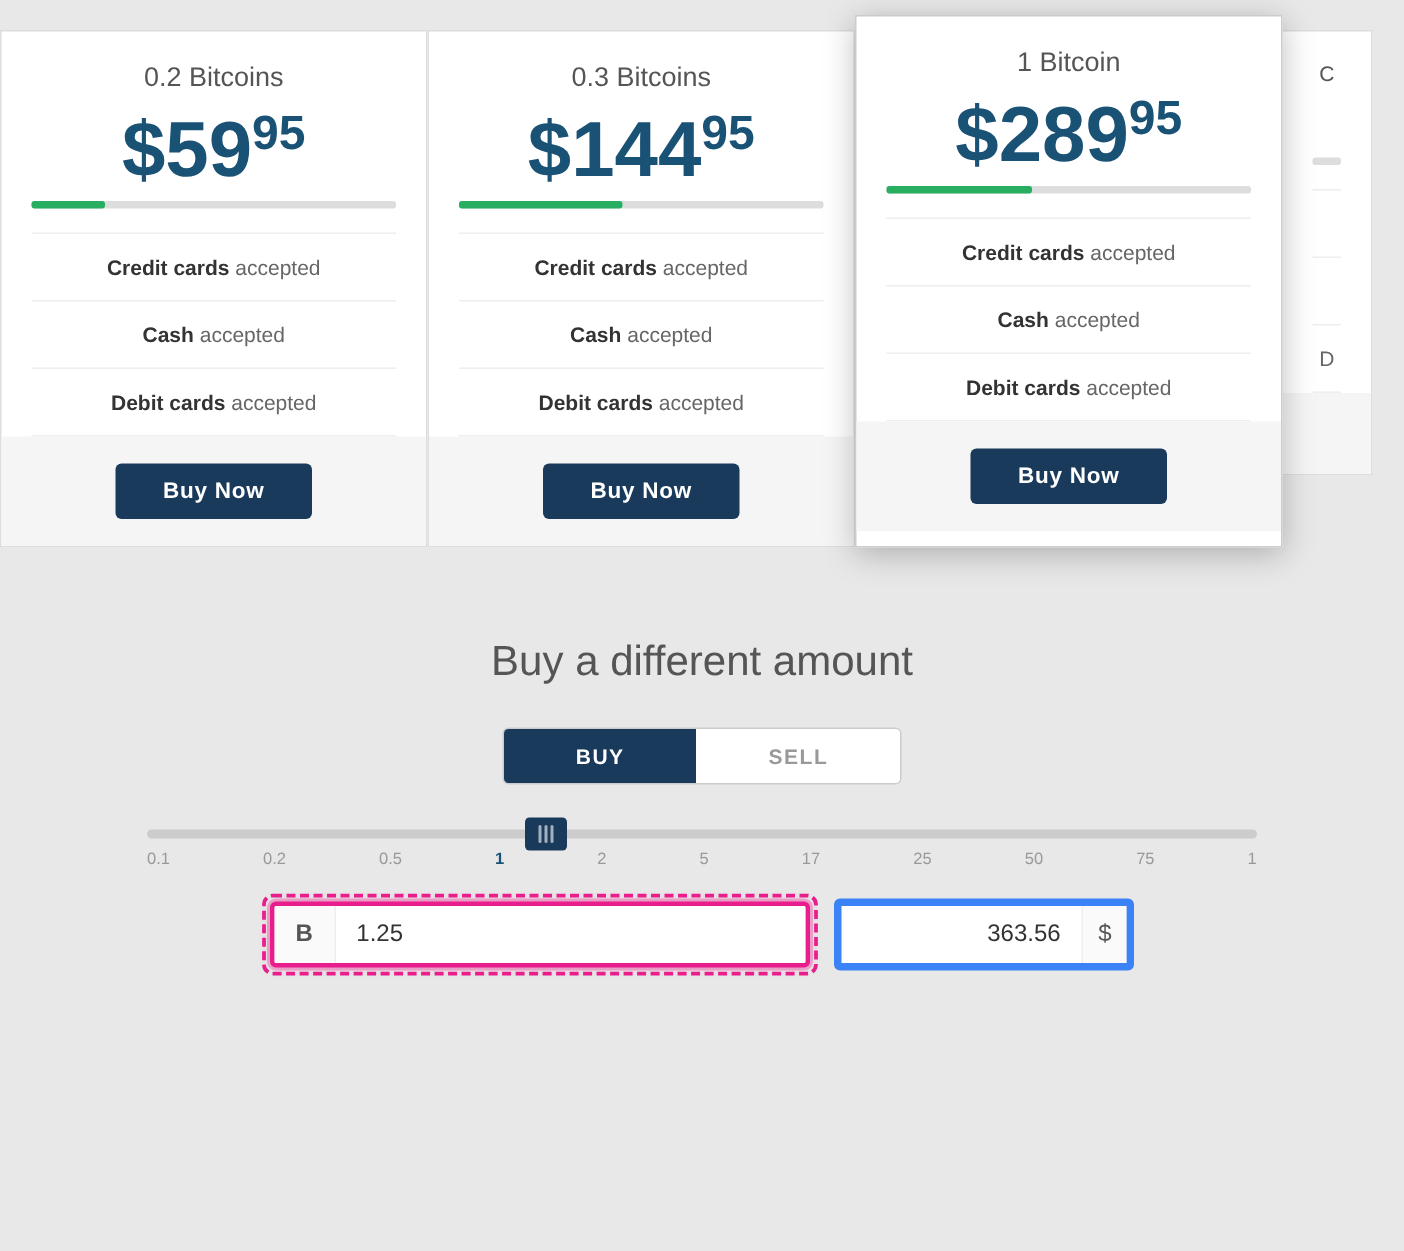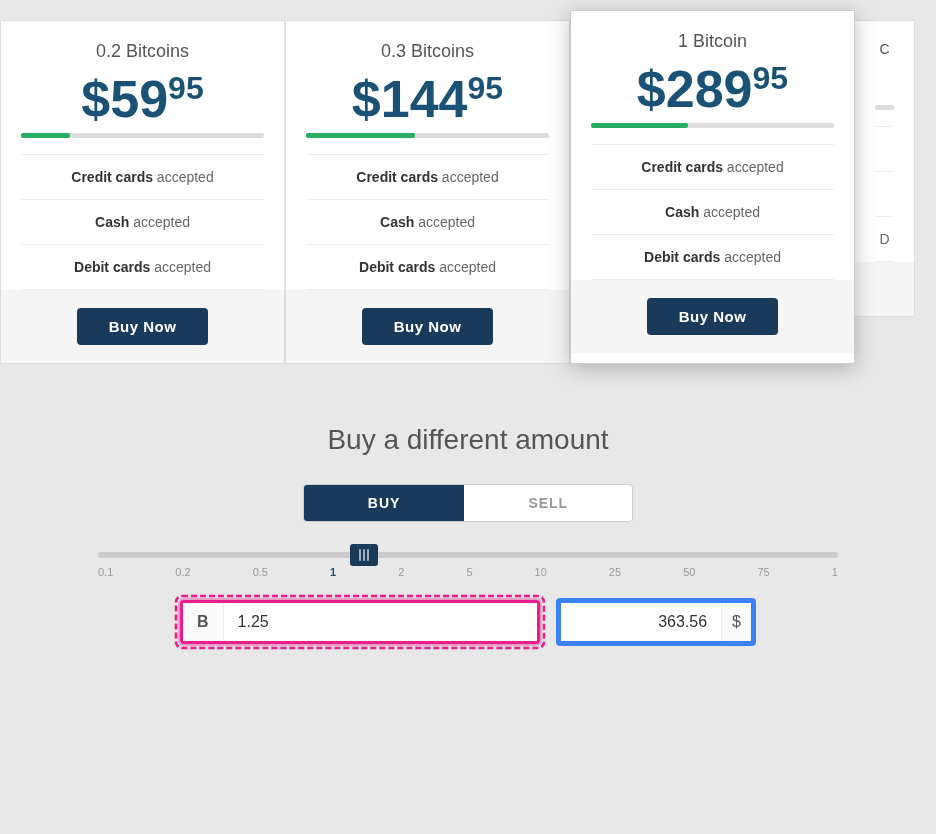--- a/index.html
+++ b/index.html
@@ -134,21 +134,21 @@
     
     .toggle-group {
       display: inline-flex;
       border: 1px solid #ccc;
       border-radius: 4px;
       overflow: hidden;
       margin-bottom: 30px;
     }
 
     .toggle-btn {
-      padding: 10px 64px;
+      padding: 10px 48px;
       font-size: 14px;
       font-weight: 700;
       border: none;
       cursor: pointer;
       letter-spacing: 1px;
     }
 
     .toggle-btn.active {
       background: #1a3a5c;
       color: #fff;
@@ -393,21 +393,21 @@
         <div class="slider-thumb-line"></div>
       </div>
     </div>
     <div class="slider-labels">
       <span>0.1</span>
       <span>0.2</span>
       <span>0.5</span>
       <span class="slider-label-active">1</span>
       <span>2</span>
       <span>5</span>
-      <span>10</span>
+      <span>17</span>
       <span>25</span>
       <span>50</span>
       <span>75</span>
       <span>1</span>
     </div>
   </div>
 
   
   <div class="input-area">
 

